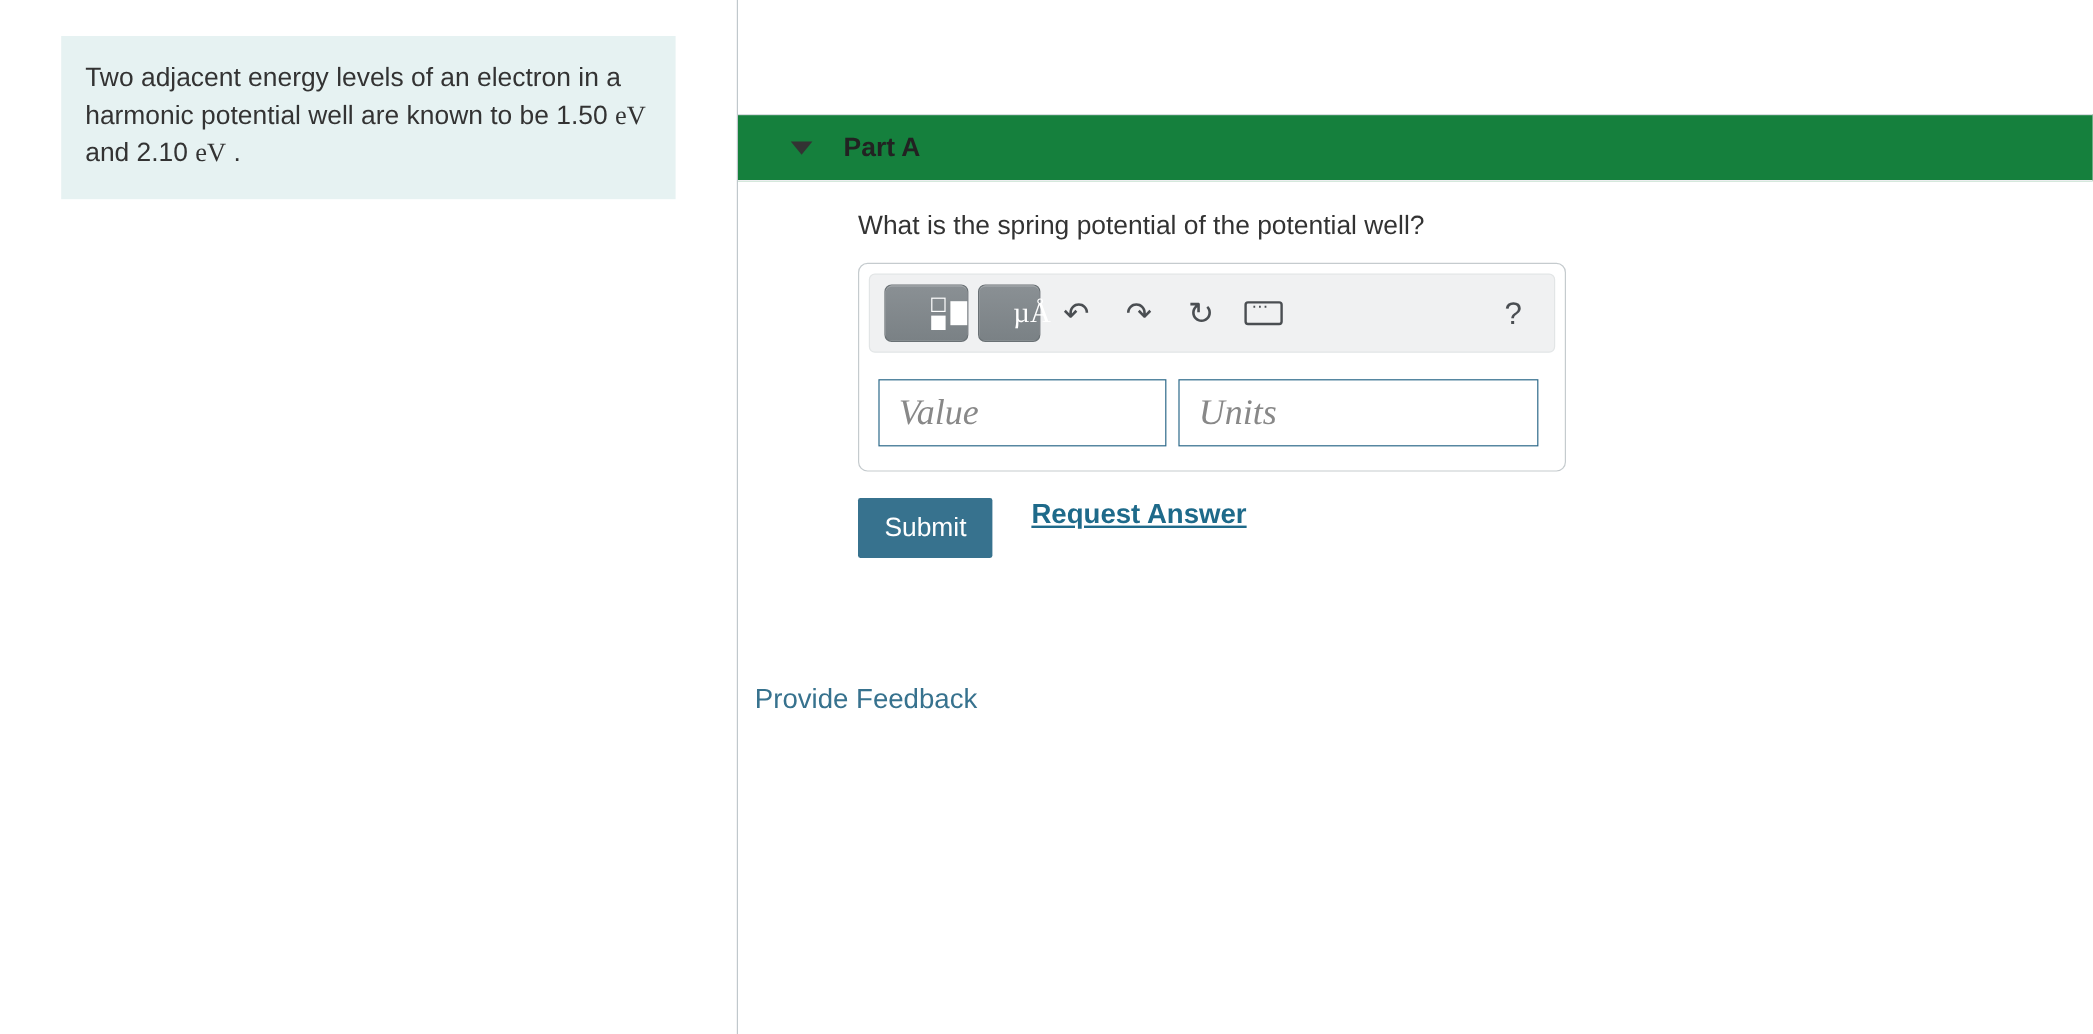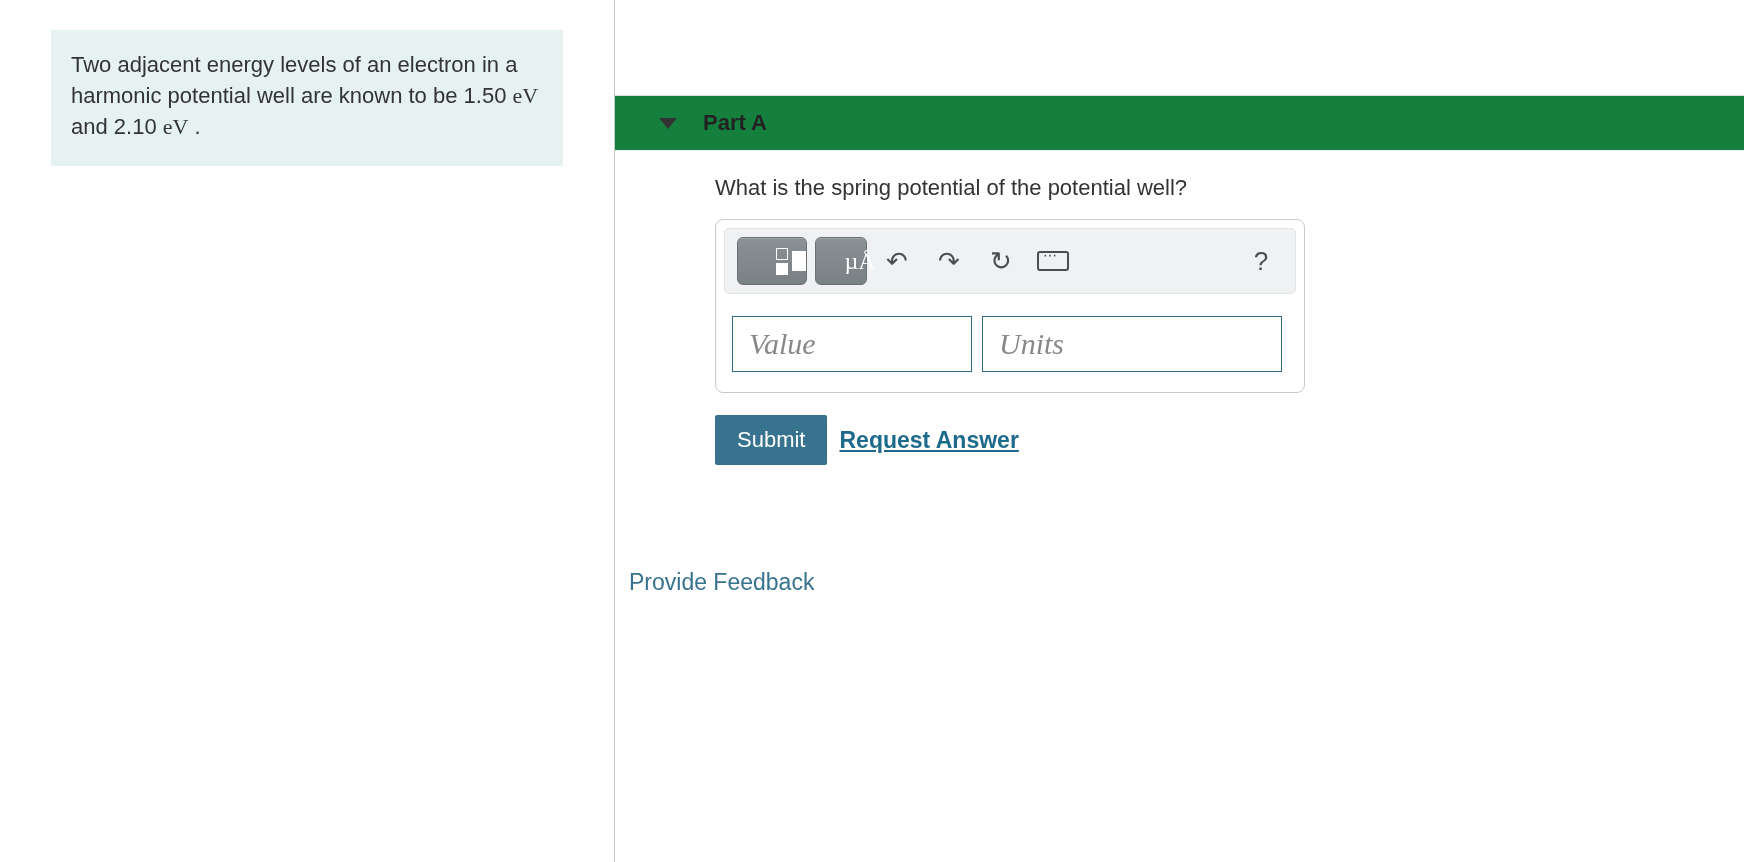--- a/index.html
+++ b/index.html
@@ -155,22 +155,21 @@
       padding: 10px 16px;
       outline: none;
       background: #fff;
     }
     .answer-input::placeholder { color: #888; }
     .value-input { width: 240px; }
     .units-input { width: 300px; }
     .actions-row {
       margin-top: 22px;
       display: flex;
-      align-items: center;
-      gap: 12px;
+      gap: 32px;
     }
     .submit-btn {
       background: #37728e;
       color: #fff;
       border: none;
       font-size: 22px;
       padding: 12px 22px;
       cursor: pointer;
       border-radius: 2px;
     }

